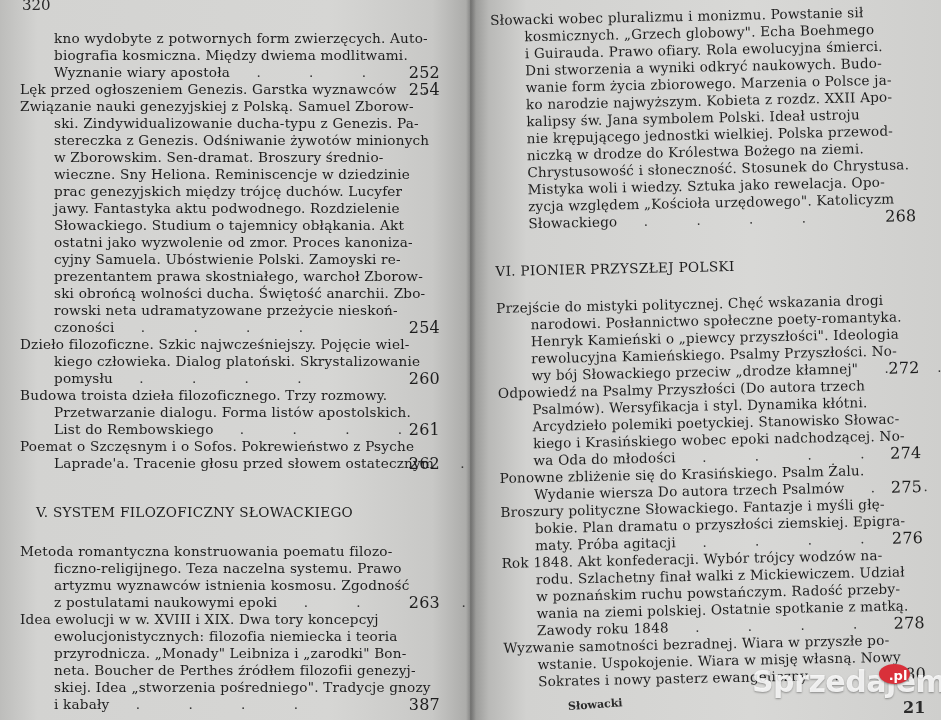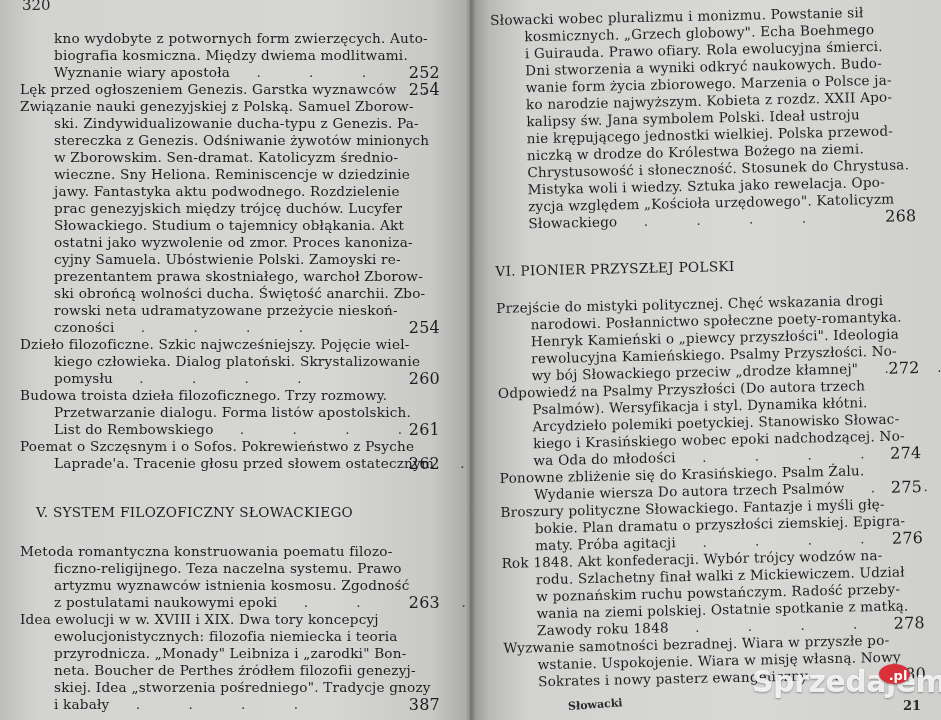--- a/index.html
+++ b/index.html
@@ -21,21 +21,21 @@
     background: linear-gradient(90deg, #8f8f8d 0%, #b9b9b7 4%, #d2d2d0 12%, #d8d8d6 60%, #cfcfcd 100%);
   }
   .gutter {
     position:absolute; left:466px; top:0; width:10px; height:720px;
     background: linear-gradient(90deg, rgba(0,0,0,0) 0%, rgba(60,60,60,0.35) 50%, rgba(0,0,0,0) 100%);
   }
   .folio {
     position:absolute; font-size:13px; font-weight:bold; color:#2a2a2a;
   }
   .folio-left { left:22px; top:-4px; font-size:15px; font-weight:normal; }
-  .folio-right { left:433px; top:698px; font-size:13px; }
+  .folio-right { left:433px; top:698px; font-size:16px; }
   .running-foot {
     position:absolute; left:98px; top:700px; font-size:11px; font-weight:bold;
     transform:rotate(-4deg); transform-origin:left center; color:#2a2a2a;
   }
   .toc {
     position:absolute; font-size:13.6px; line-height:17px; letter-spacing:0.2px;
   }
   .toc-left { left:20px; top:30px; width:420px; }
   .toc-right { left:20px; top:12px; width:422px; transform:rotate(-1.2deg); transform-origin:left top; }
   .entry { position:relative; margin:0; padding-right:46px; }
@@ -77,24 +77,24 @@
           <span class="pagenum">252</span>
         </div>
         <div class="entry">
           <span class="line first last">Lęk przed ogłoszeniem Genezis. Garstka wyznawców<span class="leader"> . . . .</span></span>
           <span class="pagenum">254</span>
         </div>
         <div class="entry">
           <span class="line first">Związanie nauki genezyjskiej z Polską. Samuel Zborow-</span>
           <span class="line cont">ski. Zindywidualizowanie ducha-typu z Genezis. Pa-</span>
           <span class="line cont">stereczka z Genezis. Odśniwanie żywotów minionych</span>
-          <span class="line cont">w Zborowskim. Sen-dramat. Katolicyzm średnio-</span>
+          <span class="line cont">w Zborowskim. Sen-dramat. Broszury średnio-</span>
           <span class="line cont">wieczne. Sny Heliona. Reminiscencje w dziedzinie</span>
+          <span class="line cont">prac genezyjskich między trójcę duchów. Lucyfer</span>
           <span class="line cont">jawy. Fantastyka aktu podwodnego. Rozdzielenie</span>
-          <span class="line cont">prac genezyjskich między trójcę duchów. Lucyfer</span>
           <span class="line cont">Słowackiego. Studium o tajemnicy obłąkania. Akt</span>
           <span class="line cont">ostatni jako wyzwolenie od zmor. Proces kanoniza-</span>
           <span class="line cont">cyjny Samuela. Ubóstwienie Polski. Zamoyski re-</span>
           <span class="line cont">prezentantem prawa skostniałego, warchoł Zborow-</span>
           <span class="line cont">ski obrońcą wolności ducha. Świętość anarchii. Zbo-</span>
           <span class="line cont">rowski neta udramatyzowane przeżycie nieskoń-</span>
           <span class="line cont last">czoności<span class="leader"> . . . .</span></span>
           <span class="pagenum">254</span>
         </div>
         <div class="entry">

